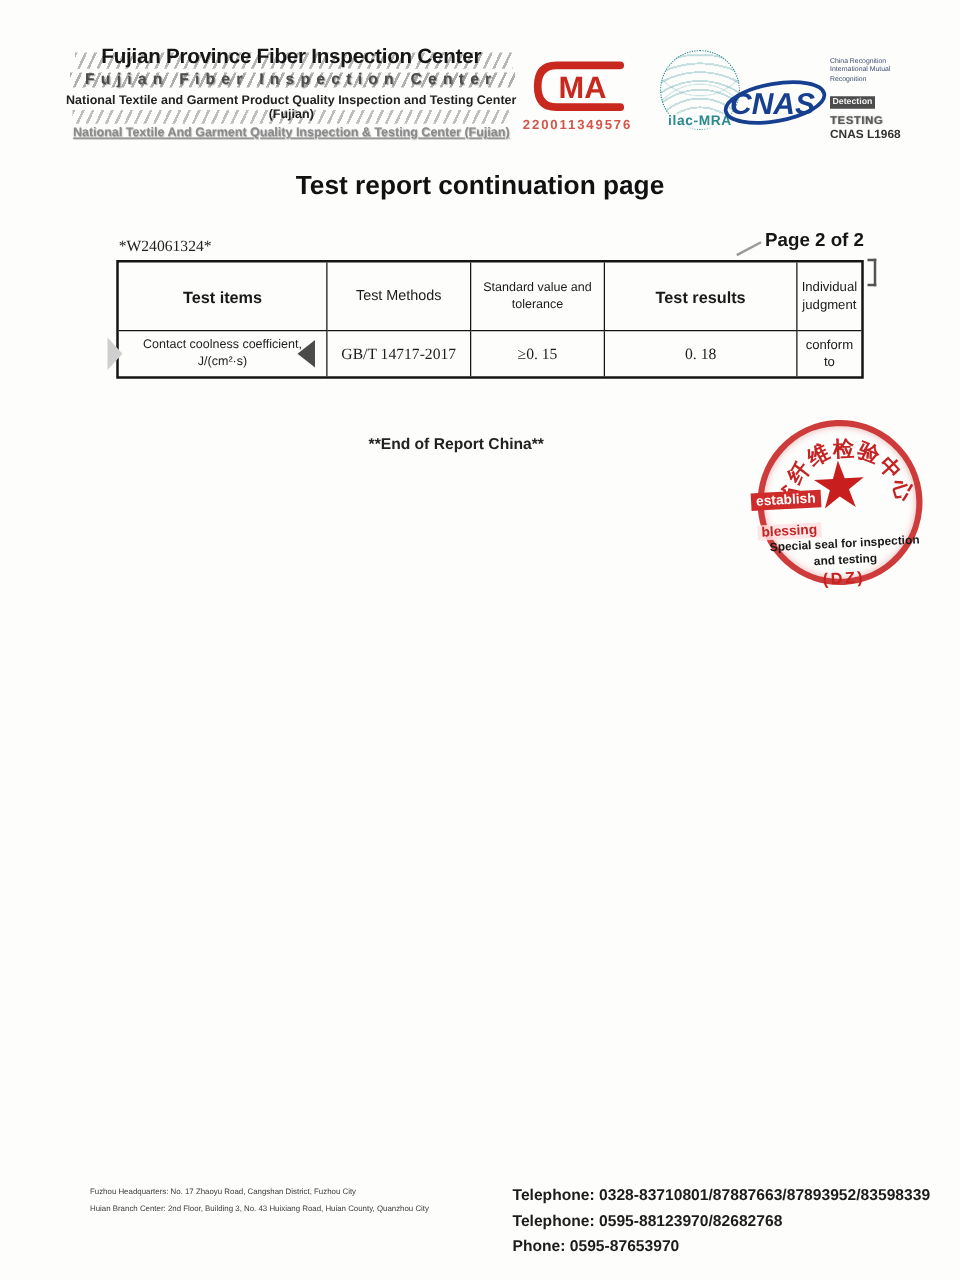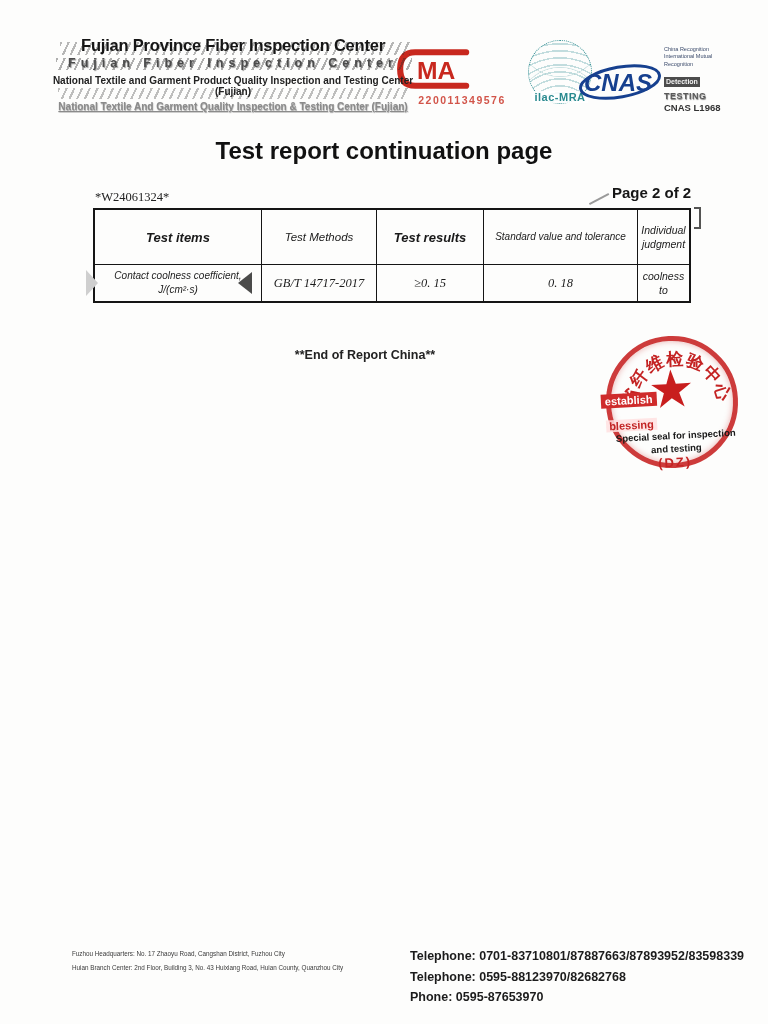--- a/index.html
+++ b/index.html
@@ -19,21 +19,21 @@
   .h-line3 { font-size: 10px; font-weight: 700; color: #222; margin-top: 5px; position: relative; z-index: 2; }
   .h-line4 { font-size: 10px; font-weight: 700; color: #8b8b8b; margin-top: 4px;
              text-shadow: 0.5px 0.5px 1px rgba(120,120,120,.7); position: relative; z-index: 2; text-decoration: underline; }
   .smudge { position: absolute; z-index: 1; opacity: .6; filter: blur(.4px);
     background: repeating-linear-gradient(115deg, rgba(45,45,45,.75) 0 2px, rgba(255,255,255,0) 2px 7px); }
   .smudge.s1 { left: 60px; top: 42px; width: 350px; height: 13px; opacity: .45; }
   .smudge.s2 { left: 56px; top: 58px; width: 356px; height: 12px; opacity: .5; }
   .smudge.s3 { left: 58px; top: 88px; width: 350px; height: 11px; opacity: .4; }
 
   
-  .cma { position: absolute; left: 394px; top: 46px; width: 88px; height: 46px; }
+  .cma { position: absolute; left: 424px; top: 46px; width: 88px; height: 46px; }
   .cma-number { position: absolute; left: 416px; top: 94px; width: 92px; text-align: center;
     color: #d2554a; font-size: 10.5px; font-weight: 700; letter-spacing: 1.5px; }
   .ilac { position: absolute; left: 528px; top: 40px; width: 64px; height: 64px; border-radius: 50%;
     border: 1.5px dotted #2a8a8f; display: flex; align-items: flex-end; justify-content: center;
     background:
       radial-gradient(circle at 50% -10%, transparent 55%, rgba(42,138,143,.25) 55.5%, transparent 57%),
       radial-gradient(circle at 50% 110%, transparent 55%, rgba(42,138,143,.25) 55.5%, transparent 57%),
       repeating-radial-gradient(circle at 50% 130%, rgba(42,138,143,.28) 0 1.5px, transparent 1.5px 7px);
   }
   .ilac-label { font-size: 11px; font-weight: 700; color: #2a8a8f; background: rgba(255,255,255,.85);
@@ -42,34 +42,34 @@
   .cnas-side { position: absolute; left: 664px; top: 46px; width: 76px; line-height: 1.35; }
   .cnas-side .tiny { font-size: 5.5px; color: #3a4a6b; }
   .cnas-side .det { font-size: 7px; color: #f2f2f2; background: #4c4c4c; display: inline-block;
     padding: 0 2px; font-weight: 700; }
   .cnas-side .test { font-size: 9px; color: #5a5a5a; font-weight: 700; letter-spacing: .5px;
     text-shadow: 0.5px 0.5px 1px rgba(100,100,100,.8); }
   .cnas-side .lnum { font-size: 9.5px; color: #333; font-weight: 700; }
 
   
   .doc-title { position: absolute; left: 0; top: 137px; width: 768px; text-align: center;
-    font-size: 24px; font-weight: 700; color: #111; }
+    font-size: 21px; font-weight: 700; color: #111; }
   .report-number { position: absolute; left: 95px; top: 190px; font-family: "Liberation Serif", serif;
     font-size: 12.5px; color: #222; }
   .page-info { position: absolute; left: 612px; top: 184px; font-size: 15px; font-weight: 700; color: #161616; }
   .page-slash { position: absolute; left: 588px; top: 198px; width: 22px; height: 1.5px;
     background: #9a9a9a; transform: rotate(-28deg); }
 
   
   .test-table { position: absolute; left: 93px; top: 208px; width: 598px; height: 95px;
     display: grid; grid-template-columns: 167px 115px 107px 154px 1fr;
     grid-template-rows: 55px 1fr; border: 2px solid #151515; }
   .cell { border-right: 1px solid #151515; border-bottom: 1px solid #151515;
     display: flex; flex-direction: column; align-items: center; justify-content: center;
-    text-align: center; padding: 2px 3px; position: relative; font-style: italic; }
+    text-align: center; padding: 2px 3px; position: relative; }
   .cell:nth-child(5n) { border-right: none; }
   .cell.last-row { border-bottom: none; }
   .hc1 { font-size: 13px; font-weight: 600; }
   .hc2 { font-size: 11.5px; font-weight: 500; }
   .hc3 { font-size: 10px; font-weight: 500; line-height: 1.35; }
   .hc4 { font-size: 13px; font-weight: 600; }
   .hc5 { font-size: 10.5px; font-weight: 500; line-height: 1.35; }
   .dc-item { font-size: 10px; line-height: 1.45; color: #222; }
   .dc-serif { font-family: "Liberation Serif", serif; font-size: 12.5px; color: #1d1d1d; }
   .dc-judg { font-size: 10.5px; line-height: 1.35; color: #222; }
@@ -163,39 +163,39 @@
 
   <div class="doc-title">Test report continuation page</div>
   <div class="report-number">*W24061324*</div>
   <div class="page-info">Page 2 of 2</div>
   <div class="page-slash"></div>
   <div class="corner-mark"></div>
 
   <div class="test-table">
     <div class="cell hc1">Test items</div>
     <div class="cell hc2">Test Methods</div>
+    <div class="cell hc3">Standard value and tolerance</div>
     <div class="cell hc4">Test results</div>
-    <div class="cell hc3">Standard value and tolerance</div>
     <div class="cell hc5">Individual judgment</div>
 
     <div class="cell last-row">
       <span class="dc-item">Contact coolness coefficient,</span>
       <span class="dc-item">J/(cm²·s)</span>
     </div>
     <div class="cell last-row">
       <span class="dc-serif">GB/T 14717-2017</span>
     </div>
     <div class="cell last-row">
       <span class="dc-serif">≥0. 15</span>
     </div>
     <div class="cell last-row">
       <span class="dc-serif">0. 18</span>
     </div>
     <div class="cell last-row">
-      <span class="dc-judg">coolness</span>
+      <span class="dc-judg">conform</span>
       <span class="dc-judg">to</span>
     </div>
   </div>
   <div class="wedge-left"></div>
   <div class="wedge-right"></div>
 
   <div class="end-note">**End of Report China**</div>
 
   <div class="seal">
     <span class="arc-char c0">省</span>
@@ -213,18 +213,18 @@
       <div>and testing</div>
     </div>
     <div class="seal-dz">(DZ)</div>
   </div>
 
   <div class="footer-addresses">
     <div class="addr0">Fuzhou Headquarters: No. 17 Zhaoyu Road, Cangshan District, Fuzhou City</div>
     <div class="addr2">Huian Branch Center: 2nd Floor, Building 3, No. 43 Huixiang Road, Huian County, Quanzhou City</div>
   </div>
   <div class="footer-phones">
-    <div>Telephone: 0701-83710801/87887663/87893952/83598339</div>
+    <div>Telephone: 0328-83710801/87887663/87893952/83598339</div>
     <div>Telephone: 0595-88123970/82682768</div>
     <div>Phone: 0595-87653970</div>
   </div>
 
 </div>
 
 </body></html>

